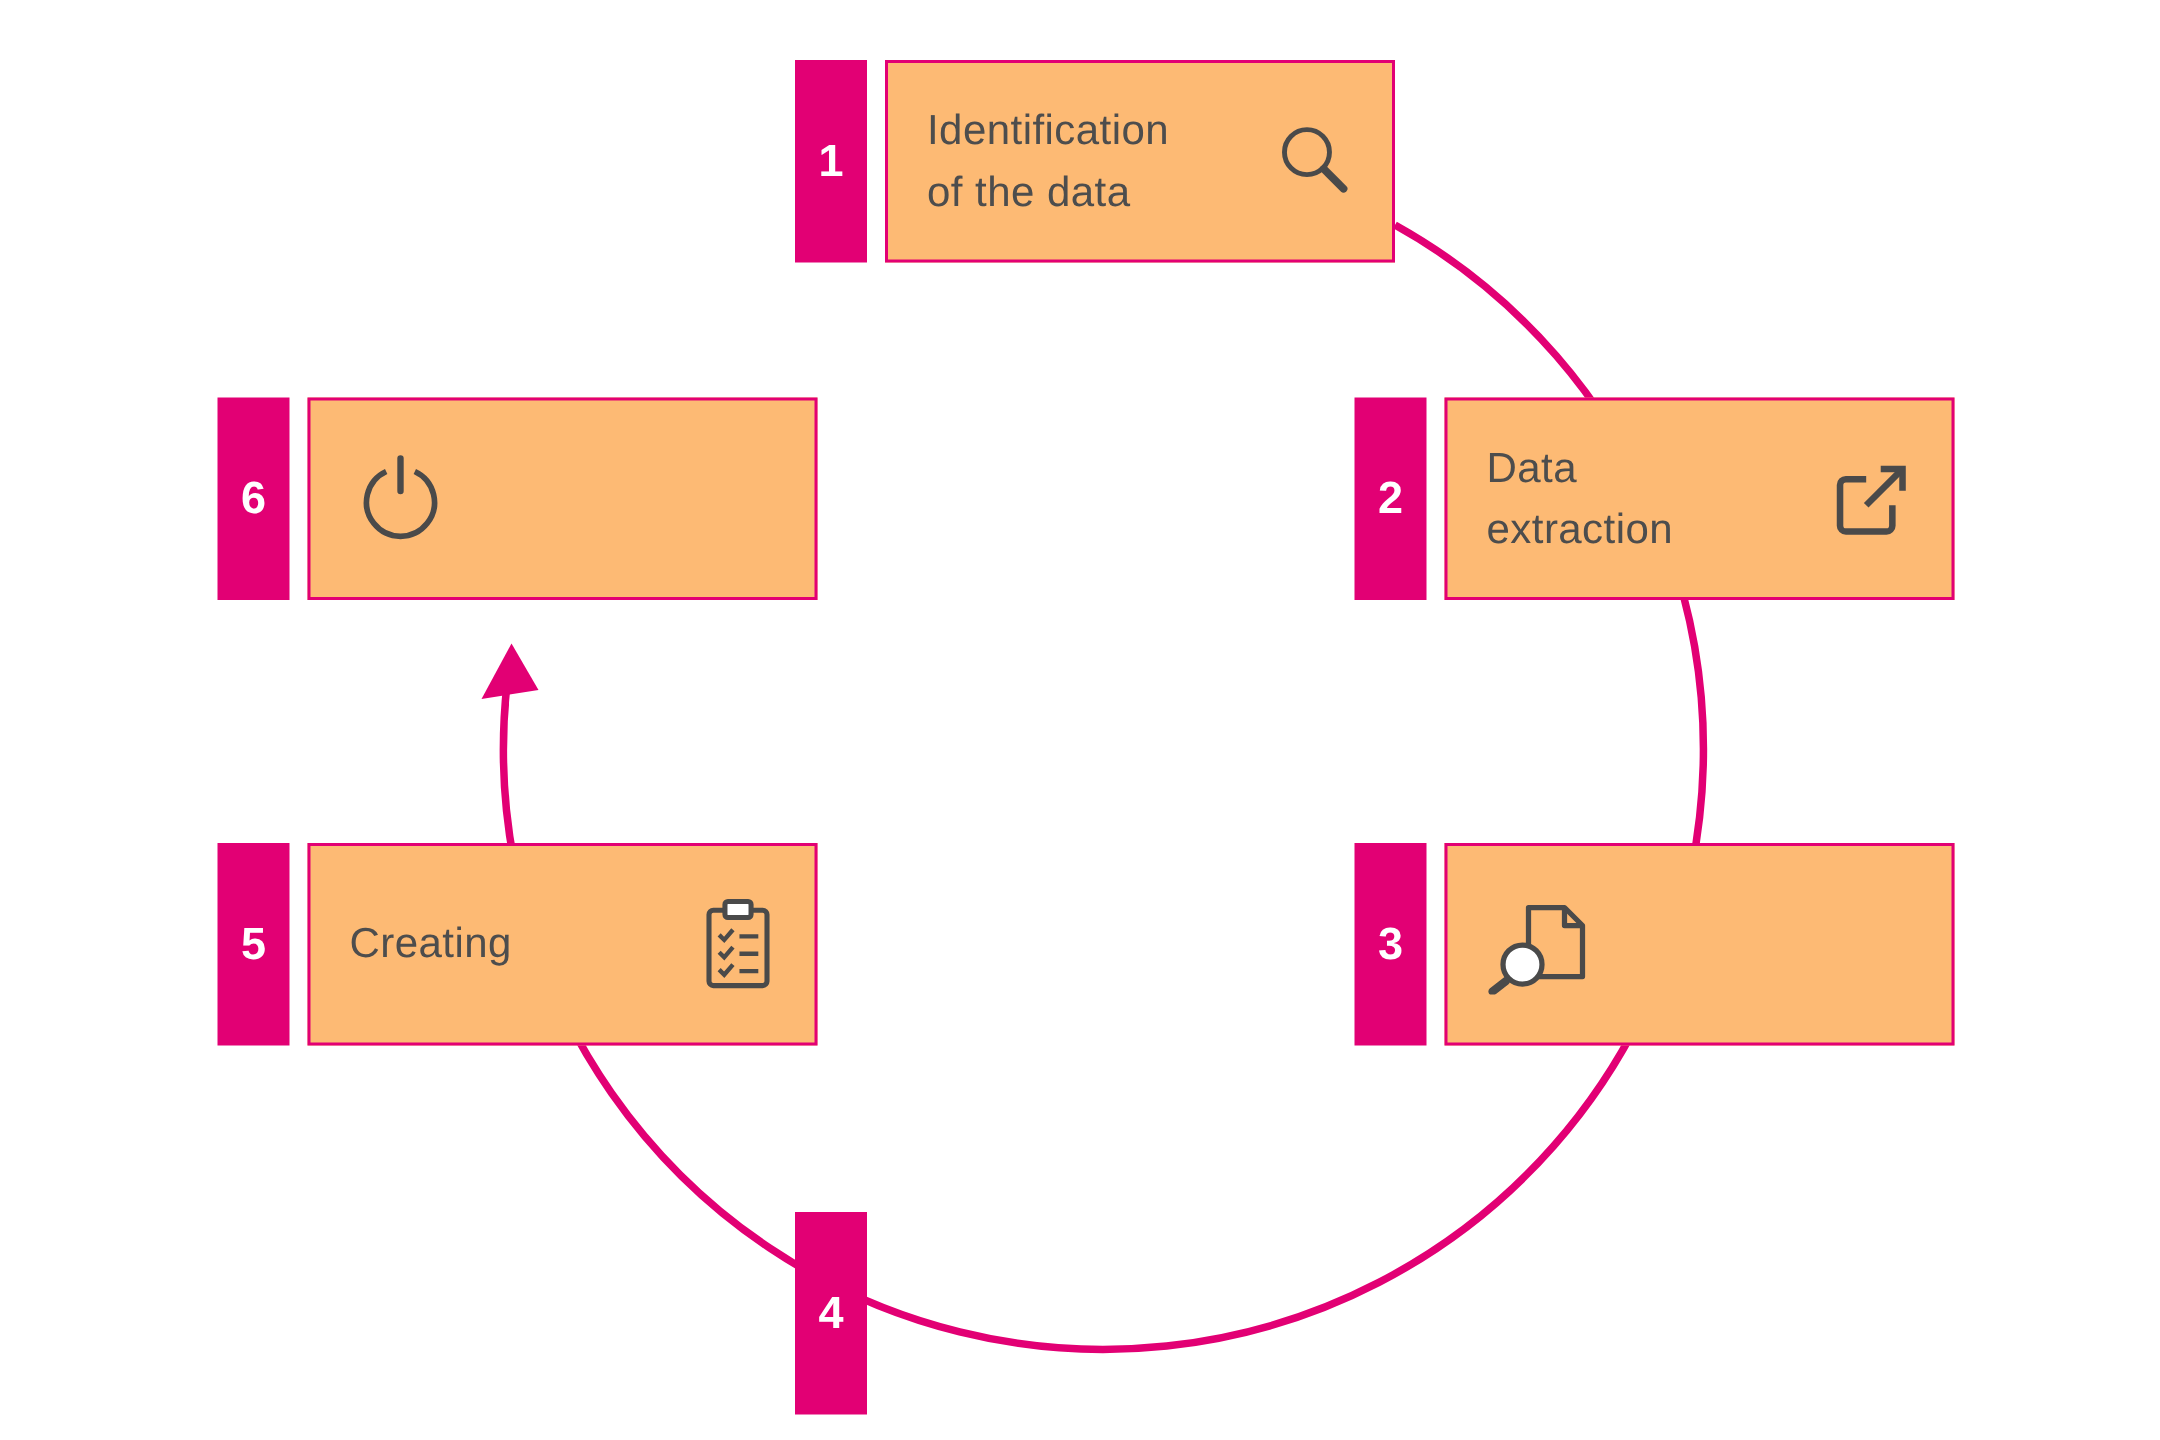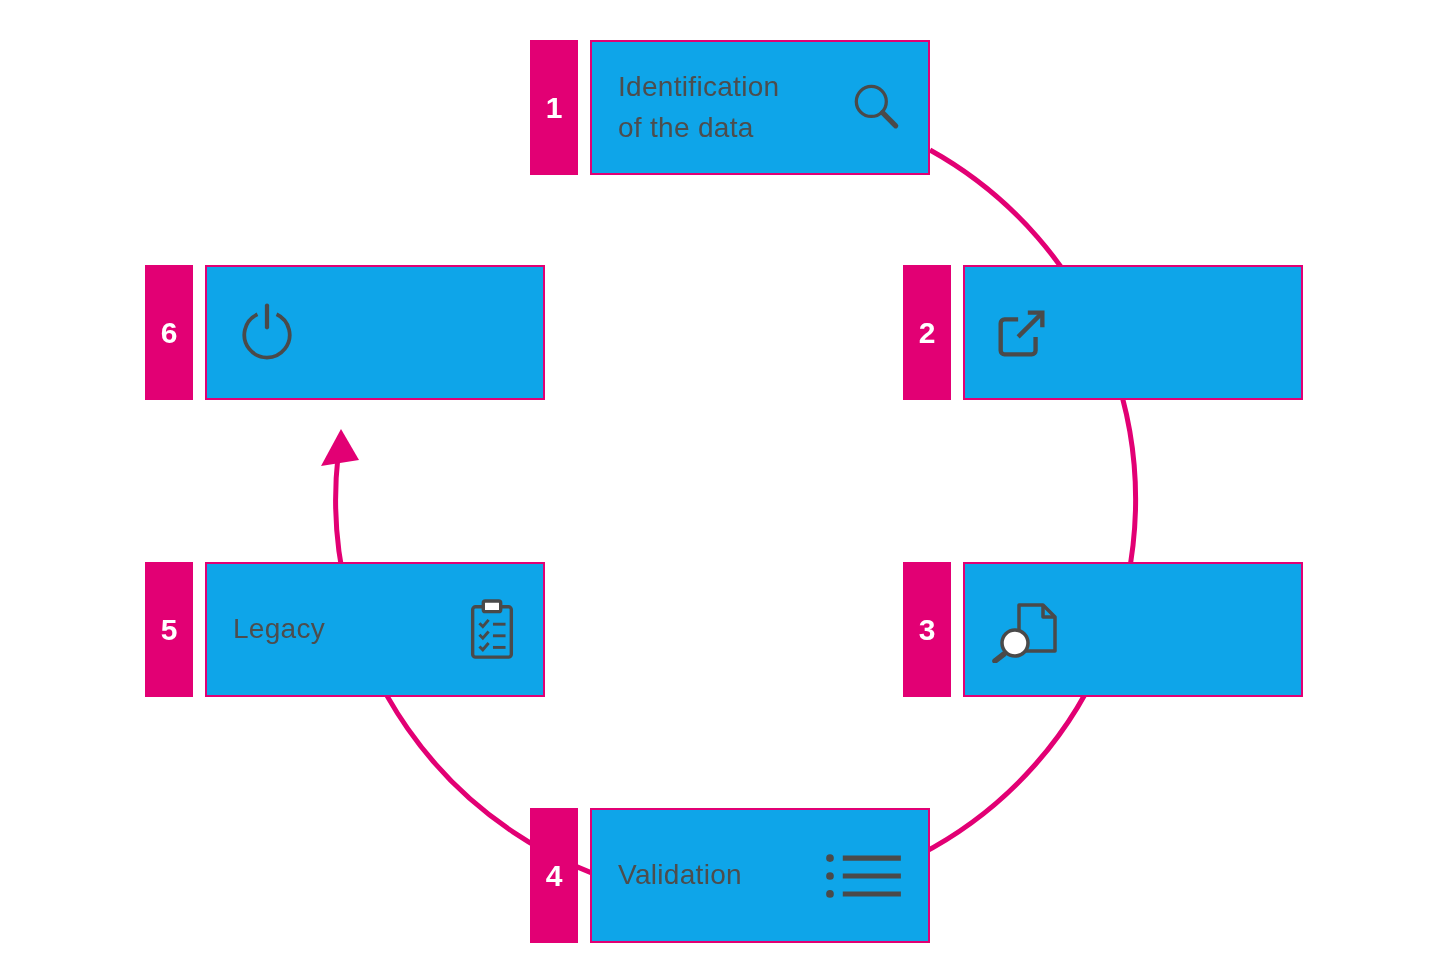--- a/index.html
+++ b/index.html
@@ -48,21 +48,21 @@
     display: flex;
     align-items: center;
     justify-content: center;
     font-size: 30px;
     font-weight: bold;
     margin-right: 12px;
     flex: 0 0 48px;
   }
   .box {
     flex: 1;
-    background: #0ea5e9;
+    background: #fdba74;
     border: 2px solid var(--accent);
     box-sizing: border-box;
     display: flex;
     align-items: center;
     padding: 0 22px 0 26px;
   }
   .label {
     flex: 1;
     font-size: 28px;
     line-height: 1.45;
@@ -99,20 +99,22 @@
           <circle cx="27" cy="25" r="16" stroke-width="3.5"></circle>
           <line x1="39" y1="37" x2="53" y2="51" stroke-width="5.5" stroke-linecap="round"></line>
         </svg>
       </span>
     </div>
   </div>
 
   <div class="step pos-2">
     <div class="tab">2</div>
     <div class="box">
+      <div class="label">Data
+extraction</div>
       <span class="icon">
         <svg width="62" height="62" viewBox="0 0 64 64" fill="none" stroke="currentColor">
           <path d="M46 36 V 50 a4 4 0 0 1 -4 4 H 14 a4 4 0 0 1 -4 -4 V 22 a4 4 0 0 1 4 -4 H 28" stroke-width="4.5"></path>
           <line x1="28" y1="36" x2="51" y2="13" stroke-width="4.5"></line>
           <polyline points="38,11 53,11 53,26" stroke-width="4.5" stroke-linejoin="miter"></polyline>
         </svg>
       </span>
     </div>
   </div>
 
@@ -125,39 +127,26 @@
           <path d="M52 8 v12 h12" stroke-width="3.5" stroke-linejoin="round"></path>
           <circle cx="24" cy="46" r="13" fill="#ffffff" stroke-width="3.5"></circle>
           <line x1="13" y1="57" x2="4" y2="64" stroke-width="5.5" stroke-linecap="round"></line>
         </svg>
       </span>
     </div>
   </div>
 
   <div class="step pos-4">
     <div class="tab">4</div>
-    <div class="box">
-      <div class="label">Validation</div>
-      <span class="icon">
-        <svg width="82" height="58" viewBox="0 0 96 66" fill="none" stroke="currentColor">
-          <circle cx="7" cy="12" r="4.5" fill="currentColor" stroke="none"></circle>
-          <line x1="22" y1="12" x2="90" y2="12" stroke-width="6"></line>
-          <circle cx="7" cy="33" r="4.5" fill="currentColor" stroke="none"></circle>
-          <line x1="22" y1="33" x2="90" y2="33" stroke-width="6"></line>
-          <circle cx="7" cy="54" r="4.5" fill="currentColor" stroke="none"></circle>
-          <line x1="22" y1="54" x2="90" y2="54" stroke-width="6"></line>
-        </svg>
-      </span>
-    </div>
   </div>
 
   <div class="step pos-5">
     <div class="tab">5</div>
     <div class="box">
-      <div class="label">Legacy</div>
+      <div class="label">Creating</div>
       <span class="icon">
         <svg width="58" height="66" viewBox="0 0 60 68" fill="none" stroke="currentColor">
           <rect x="10" y="10" width="40" height="52" rx="3" stroke-width="3.5"></rect>
           <rect x="21" y="4" width="18" height="11" rx="2" fill="#ffffff" stroke-width="3.5"></rect>
           <path d="M17 27 l3.5 3.5 l6 -7" stroke-width="3"></path>
           <line x1="31" y1="28" x2="44" y2="28" stroke-width="3"></line>
           <path d="M17 39 l3.5 3.5 l6 -7" stroke-width="3"></path>
           <line x1="31" y1="40" x2="44" y2="40" stroke-width="3"></line>
           <path d="M17 51 l3.5 3.5 l6 -7" stroke-width="3"></path>
           <line x1="31" y1="52" x2="44" y2="52" stroke-width="3"></line>

